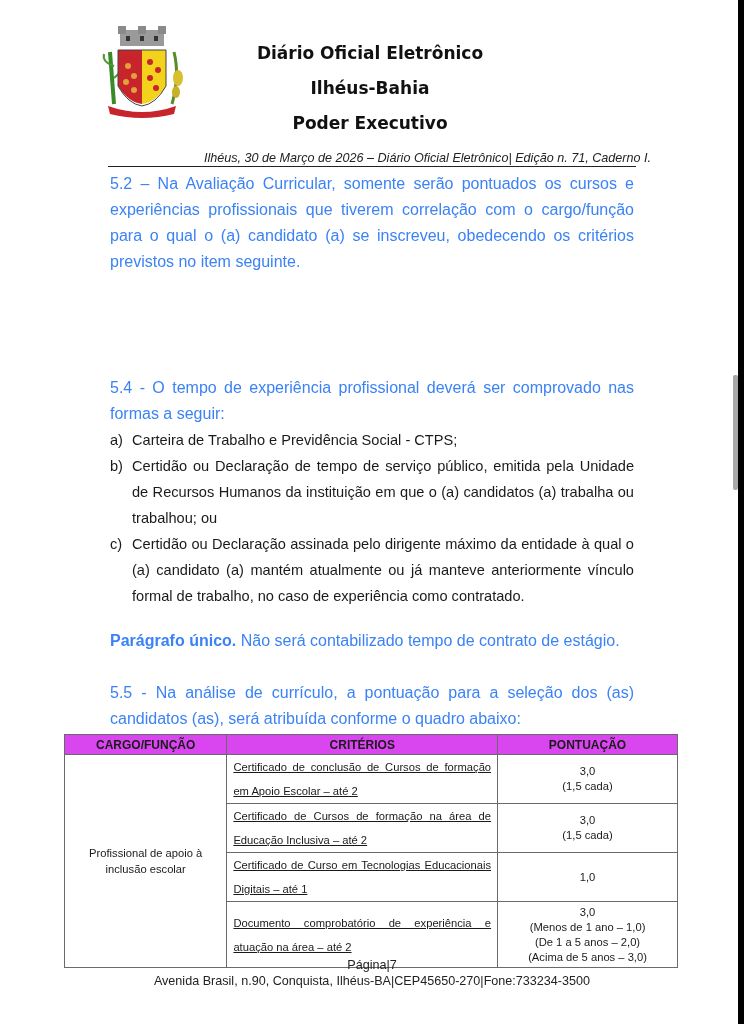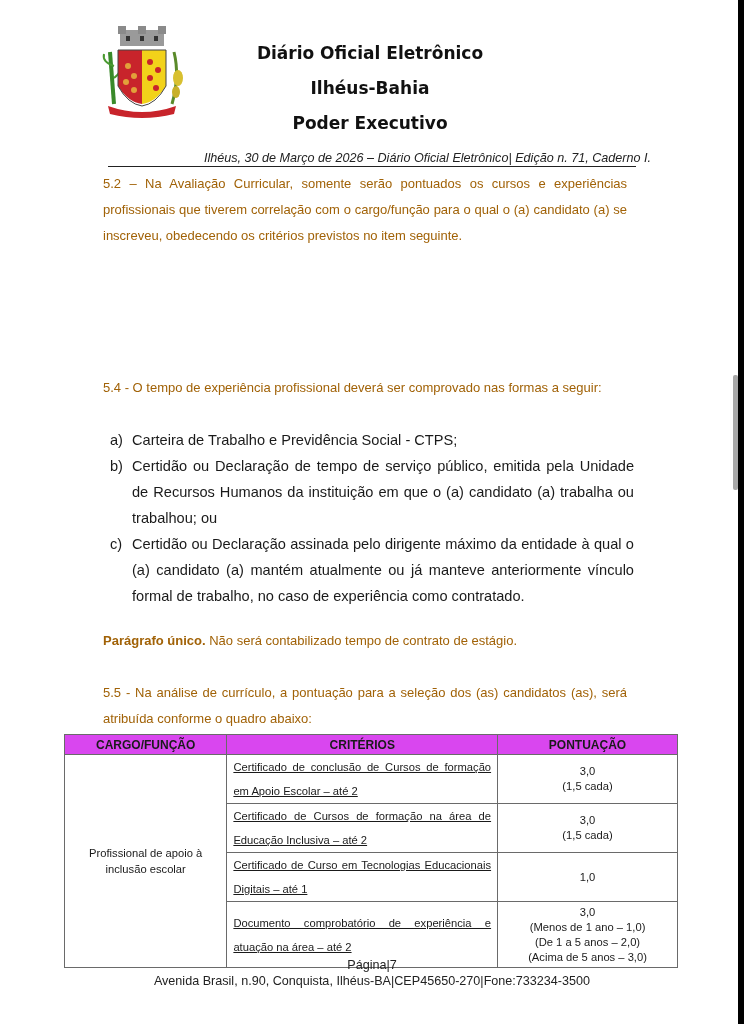--- a/index.html
+++ b/index.html
@@ -11,21 +11,21 @@
   .page { position: absolute; left: 0; top: 0; width: 734px; height: 1024px; background: #fff; }
   .edge { position: absolute; right: 0; top: 0; width: 6px; height: 1024px; background: #000; }
   .scroll-thumb { position: absolute; left: 733px; top: 375px; width: 5px; height: 115px; background: #a8a8a8; border-radius: 2px; }
 
   .crest { position: absolute; left: 98px; top: 26px; width: 88px; height: 92px; }
   .title { position: absolute; left: 170px; top: 36px; width: 400px; text-align: center;
     font-family: "DejaVu Sans", sans-serif; font-weight: bold; font-size: 17px; line-height: 35px; color: #111; }
   .header-line { position: absolute; left: 123px; top: 151px; width: 528px; text-align: right; font-size: 12.6px; color: #222; font-style: italic; }
   .header-rule { position: absolute; left: 108px; top: 166px; width: 528px; height: 1px; background: #222; }
 
-  .body-text { position: absolute; left: 103px; width: 524px; font-size: 13px; line-height: 26px; color: #a16207; }
+  .body-text { position: absolute; left: 110px; width: 524px; font-size: 16px; line-height: 26px; color: #3b82f6; }
   .justify { text-align: justify; text-align-last: left; }
   .p52 { top: 171px; }
   .p53 { top: 299px; }
   .p54 { top: 375px; }
   .list { position: absolute; left: 110px; width: 524px; font-size: 14.6px; line-height: 26px; color: #1a1a1a; }
   .list-item { display: flex; }
   .list-marker { width: 22px; flex: none; }
   .list-text { flex: 1; text-align: justify; text-align-last: left; }
   .list-a { top: 427px; }
   .para-unico { top: 628px; }
@@ -99,21 +99,21 @@
   <div class="body-text justify p52">5.2 – Na Avaliação Curricular, somente serão pontuados os cursos e experiências profissionais que tiverem correlação com o cargo/função para o qual o (a) candidato (a) se inscreveu, obedecendo os critérios previstos no item seguinte.</div>
   <div class="body-text justify p54">5.4 - O tempo de experiência profissional deverá ser comprovado nas formas a seguir:</div>
 
   <div class="list list-a">
     <div class="list-item">
       <span class="list-marker">a)</span>
       <span class="list-text">Carteira de Trabalho e Previdência Social - CTPS;</span>
     </div>
     <div class="list-item">
       <span class="list-marker">b)</span>
-      <span class="list-text">Certidão ou Declaração de tempo de serviço público, emitida pela Unidade de Recursos Humanos da instituição em que o (a) candidato (a) trabalha ou trabalhou; ou</span>
+      <span class="list-text">Certidão ou Declaração de tempo de serviço público, emitida pela Unidade de Recursos Humanos da instituição em que o (a) candidatos (a) trabalha ou trabalhou; ou</span>
     </div>
     <div class="list-item">
       <span class="list-marker">c)</span>
       <span class="list-text">Certidão ou Declaração assinada pelo dirigente máximo da entidade à qual o (a) candidato (a) mantém atualmente ou já manteve anteriormente vínculo formal de trabalho, no caso de experiência como contratado.</span>
     </div>
   </div>
 
   <div class="body-text para-unico"><b>Parágrafo único.</b><span> Não será contabilizado tempo de contrato de estágio.</span></div>
 
   <div class="body-text justify p55">5.5 - Na análise de currículo, a pontuação para a seleção dos (as) candidatos (as), será atribuída conforme o quadro abaixo:</div>

